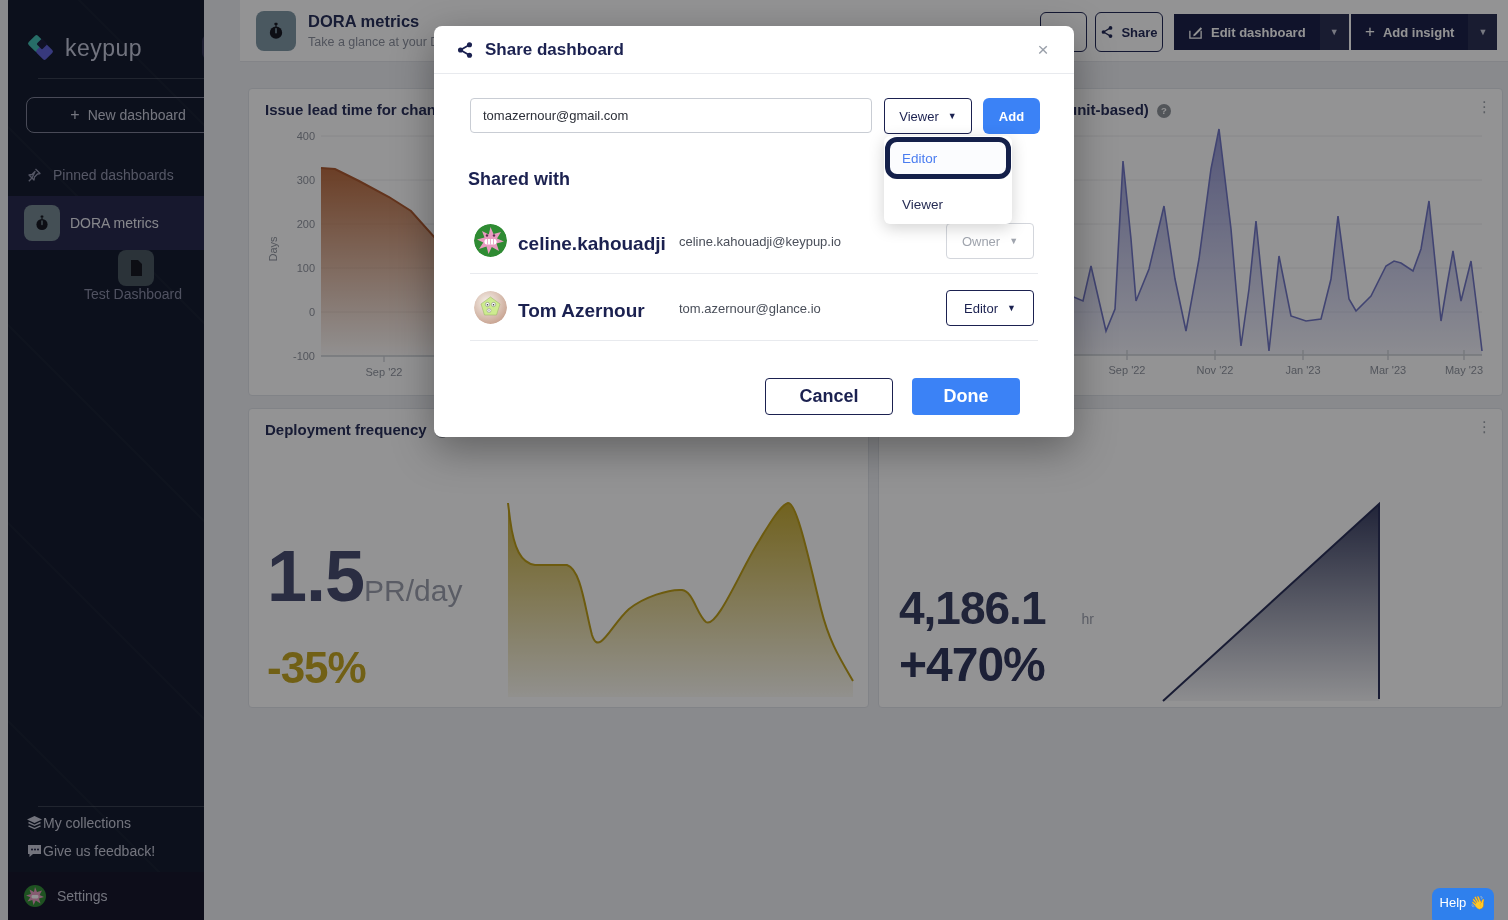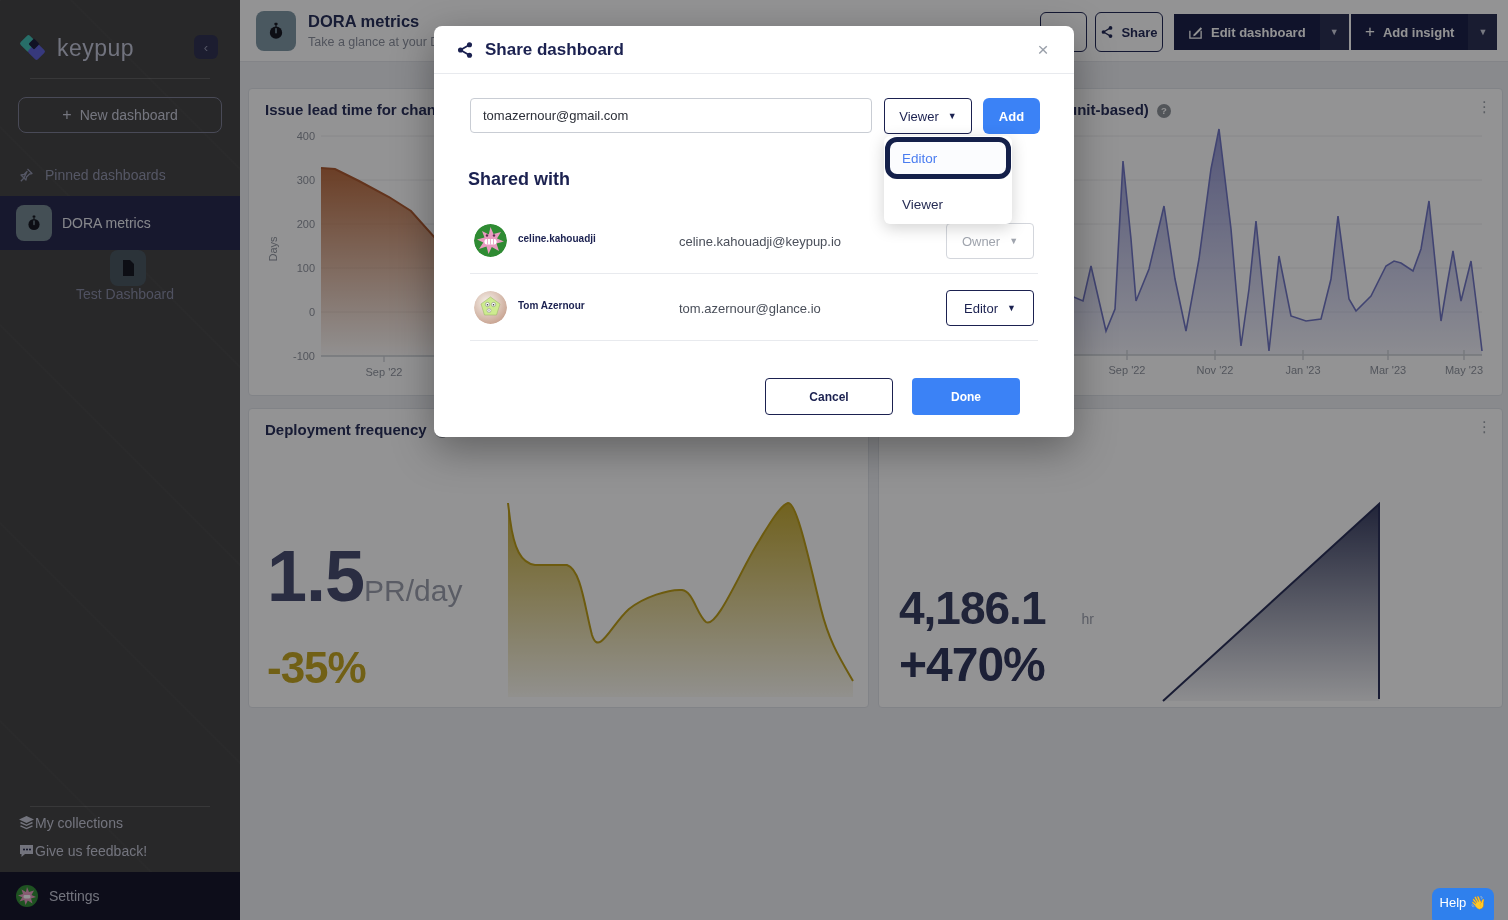--- a/index.html
+++ b/index.html
@@ -1,21 +1,21 @@
 <!DOCTYPE html>
 <html><head>
 <meta charset="utf-8">
 <style>
   * { margin:0; padding:0; box-sizing:border-box; }
   html,body { width:1508px; height:920px; overflow:hidden;
     font-family:"Liberation Sans","DejaVu Sans",sans-serif; background:#edeff3; }
 
   
-  .sidebar { position:absolute; left:0; top:0; width:240px; height:920px;
-    background:#404040; z-index:1; overflow:hidden; }
+  .sidebar { position:absolute; left:8px; top:0; width:196px; height:920px;
+    background:#0f172a; z-index:1; overflow:hidden; }
   .sidebar::before { content:""; position:absolute; inset:0;
     background:
       linear-gradient(135deg, rgba(255,255,255,0.035) 0 1px, transparent 1px 120px),
       repeating-linear-gradient(45deg, rgba(255,255,255,0.018) 0 2px, transparent 2px 140px);
     pointer-events:none; }
   .logo-row { position:absolute; left:18px; top:32px; width:204px; height:32px; display:flex; align-items:center; }
   .logo-mark { width:30px; height:30px; }
   .brand-text { margin-left:9px; font-size:23px; font-weight:400; color:#c3c6d8; letter-spacing:0.5px; }
   .collapse-btn { position:absolute; right:4px; top:3px; width:24px; height:24px; border-radius:6px;
     background:#2b2d4d; color:#9093ab; font-size:13px; display:flex; align-items:center; justify-content:center; cursor:pointer; }
@@ -95,27 +95,27 @@
   .dd-item-focus { position:absolute; left:1px; top:1px; width:126px; height:42px; border:5px solid #14204a;
     border-radius:12px; background:#fbfcfe; display:flex; align-items:center; padding-left:12px;
     color:#4a7df0; font-size:13.5px; cursor:pointer; }
   .dd-item { position:absolute; left:1px; top:52px; width:126px; height:32px; display:flex; align-items:center;
     padding-left:17px; color:#262c54; font-size:13.5px; cursor:pointer; }
   .shared-heading { position:absolute; left:34px; top:143px; font-size:18px; font-weight:700; color:#1b2150; }
   .person-row { position:absolute; left:36px; width:568px; height:66px; }
   .row1 { top:182px; border-bottom:1px solid #e8eaee; }
   .row2 { top:249px; border-bottom:1px solid #e8eaee; }
   .avatar { position:absolute; left:4px; top:16px; width:33px; height:33px; border-radius:50%; overflow:hidden; }
-  .person-name { position:absolute; left:48px; top:25px; font-size:10px; font-weight:700; color:#1b2150; }
+  .person-name { position:absolute; left:48px; top:25px; font-size:19px; font-weight:700; color:#1b2150; }
   .person-email { position:absolute; left:209px; top:26px; font-size:13px; color:#4a4f5a; }
   .row-select { position:absolute; right:4px; top:15px; width:88px; height:36px; }
   .sel-disabled { border:1px solid #d3d6dc; color:#a0a5ae; }
   .sel-editor { border:1px solid #1b2150; color:#1b2150; }
   .caret { font-size:9px; }
-  .modal-footer-btn { position:absolute; top:352px; height:37px; border-radius:4px; font-size:12px; font-weight:600;
+  .modal-footer-btn { position:absolute; top:352px; height:37px; border-radius:4px; font-size:18px; font-weight:600;
     display:flex; align-items:center; justify-content:center; cursor:pointer; }
   .cancel-btn { left:331px; width:128px; border:1px solid #1b2150; color:#1b2150; background:#fff; }
   .done-btn { left:478px; width:108px; background:#3b82f6; color:#fff; border:none; }
 
   .help-btn { position:absolute; right:14px; bottom:-6px; width:62px; height:38px; background:#2f80ed;
     border-radius:8px; color:#fff; font-size:13px; display:flex; align-items:flex-start; justify-content:center;
     padding-top:7px; gap:4px; z-index:60; cursor:pointer; }
 </style>
 </head>
 <body>

